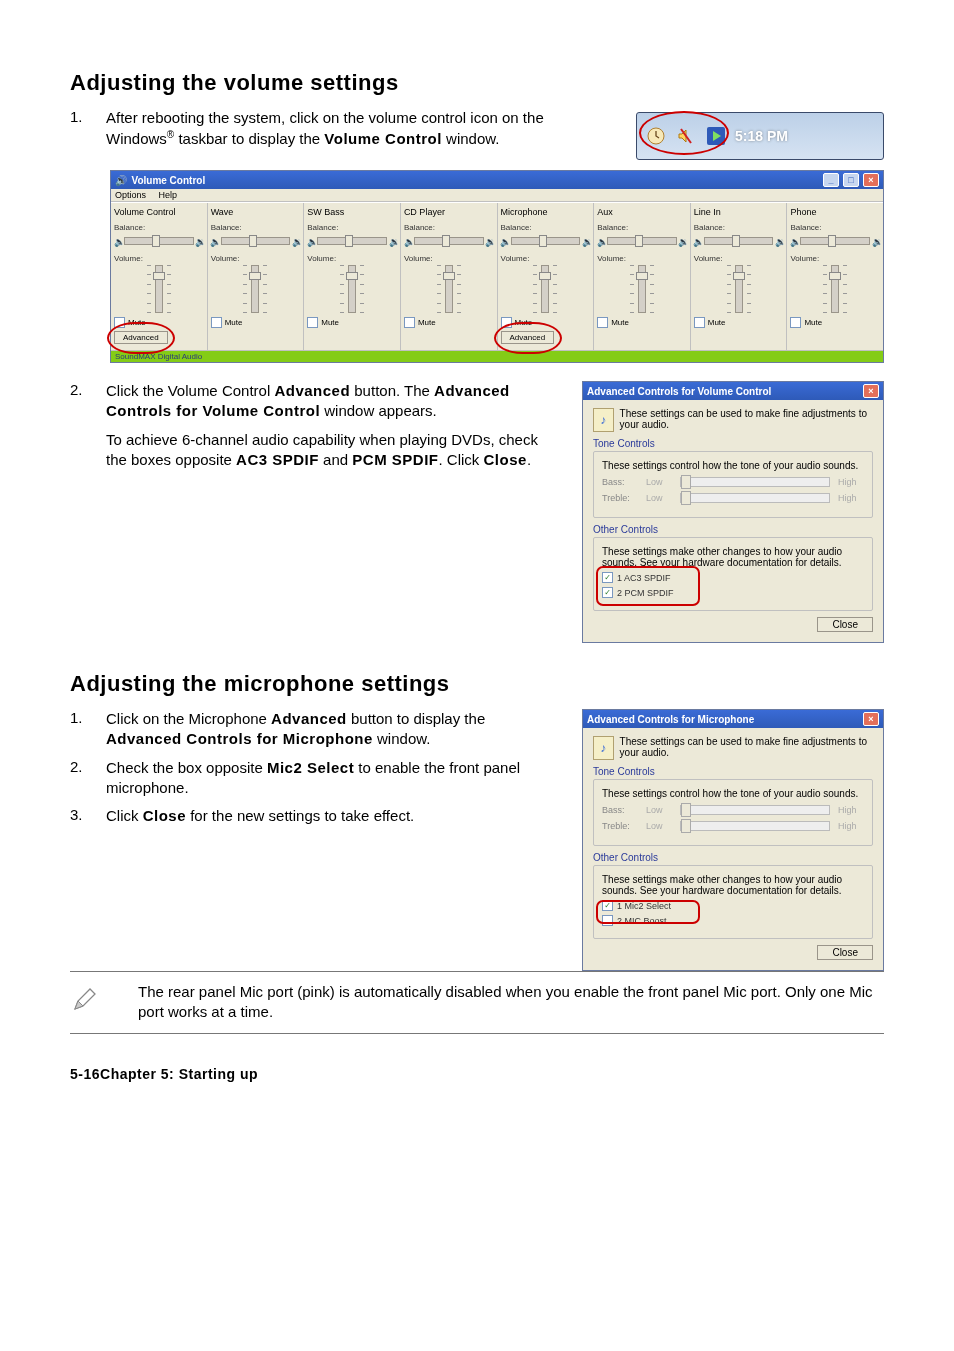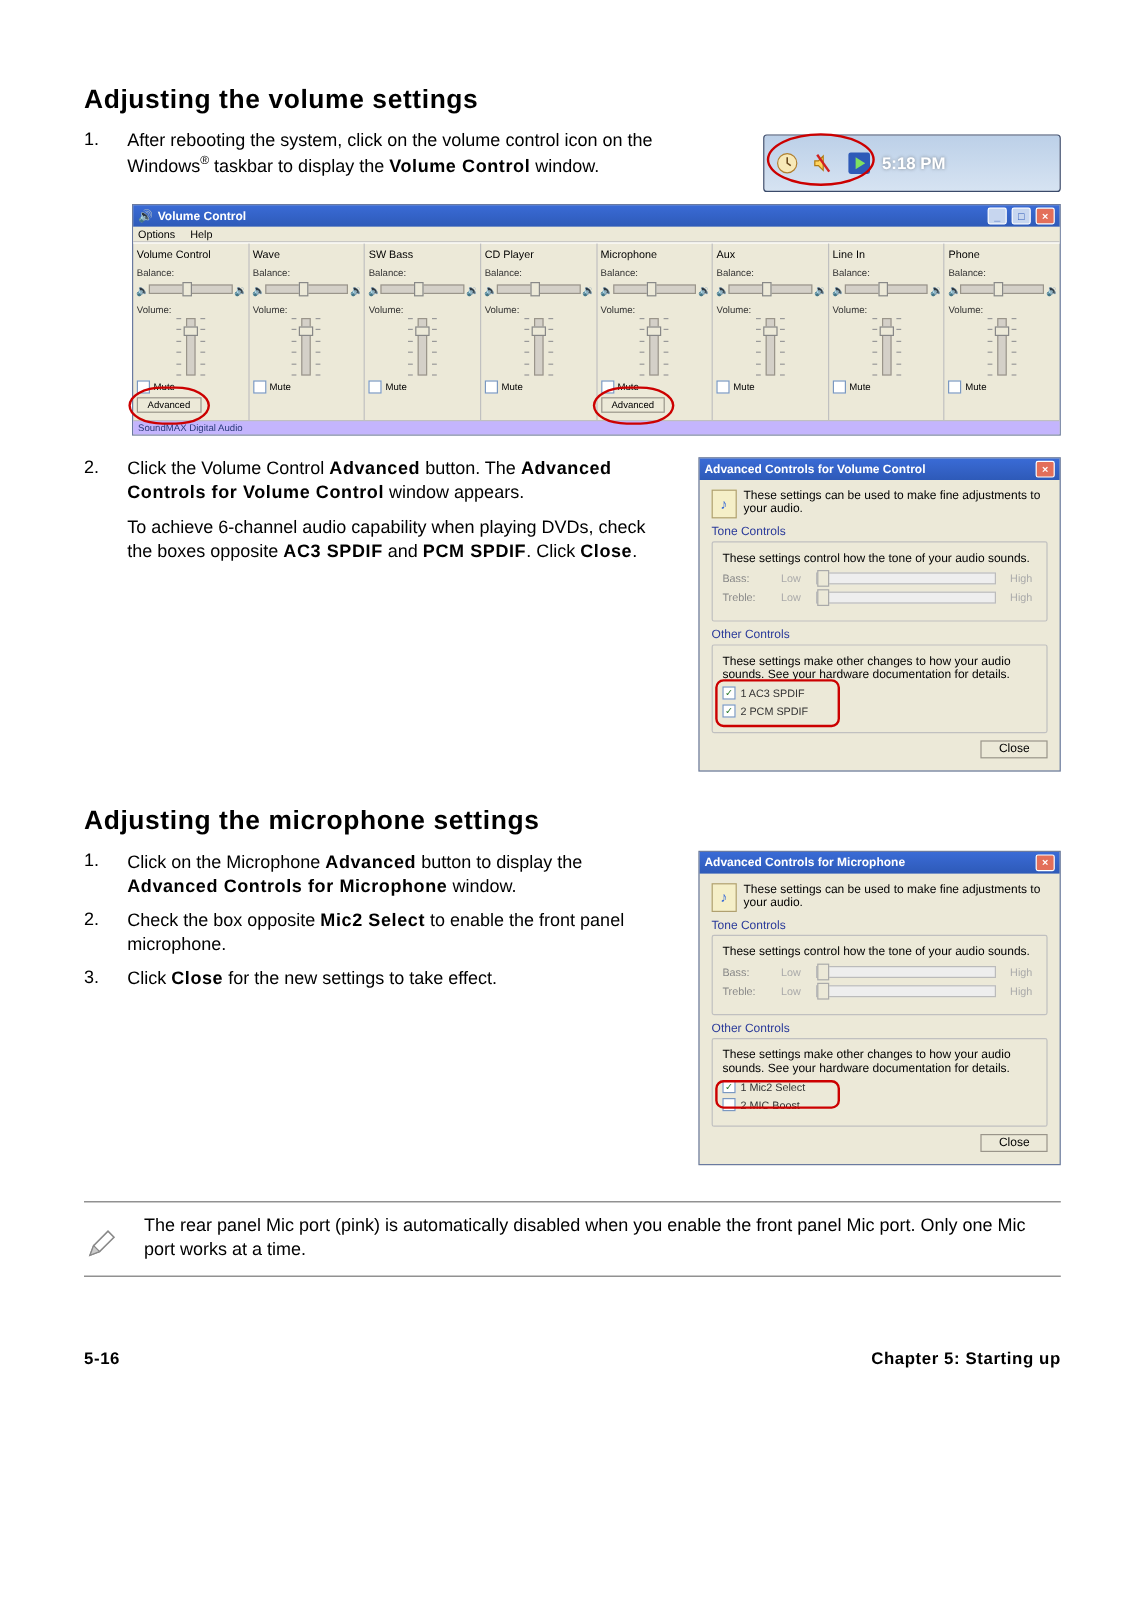--- a/index.html
+++ b/index.html
@@ -33,45 +33,45 @@
   .hslider{flex:1;height:6px;background:#d4d0c8;border:1px solid #9a958a;position:relative}
   .hslider::after{content:"";position:absolute;left:40%;top:-3px;width:6px;height:10px;background:#ece9d8;border:1px solid #888}
   .vwrap{display:flex;justify-content:center;gap:4px;height:48px;margin-top:2px}
   .vslider{width:6px;background:#d4d0c8;border:1px solid #9a958a;position:relative}
   .vslider::after{content:"";position:absolute;left:-3px;top:6px;width:10px;height:6px;background:#ece9d8;border:1px solid #888}
   .ticks{display:flex;flex-direction:column;justify-content:space-between;height:48px}
   .ticks i{display:block;width:4px;height:1px;background:#999}
   .mute{display:flex;align-items:center;gap:3px;margin-top:4px;font-size:8px}
   .chk{width:9px;height:9px;border:1px solid #7a98c0;background:#fff;display:inline-flex;align-items:center;justify-content:center;color:#2a7a2a;font-size:8px;line-height:1}
   .advbtn{display:inline-block;border:1px solid #9a958a;background:#ece9d8;padding:1px 8px;font-size:8px;margin-top:3px}
-  #vc-status{border-top:1px solid #c0c0c0;background:#c4b5fd;padding:1px 4px;color:#2a3a7a;font-size:8px}
+  #vc-status{border-top:1px solid #c0c0c0;background:#84cc16;padding:1px 4px;color:#2a3a7a;font-size:8px}
   .red-oval{border:2px solid #c00;border-radius:50%/60%;position:absolute;pointer-events:none}
   
   .adv-dlg{border:1px solid #6a7aa0;background:#ece9d8;font-size:10px;width:300px}
   .adv-title{background:linear-gradient(#3a6bd6,#2e5ab8);color:#fff;padding:2px 4px;display:flex;align-items:center;font-weight:bold;font-size:10px}
   .adv-title .spacer{flex:1}
   .adv-body{padding:8px 10px 10px 10px}
   .adv-body .introrow{display:flex;gap:6px;align-items:flex-start;margin-bottom:6px}
   .noteicon{width:22px;height:22px;border:1px solid #b0a070;background:#f5efc8;display:flex;align-items:center;justify-content:center;color:#3a6bd6;font-size:12px;font-weight:bold}
   .fs-label{color:#2a3a9a;font-size:10px;margin:4px 0 2px 0}
   .fs{border:1px solid #c0c0c0;border-radius:2px;padding:8px 8px 8px 8px;margin-bottom:6px}
   .tone-row{display:flex;align-items:center;gap:8px;margin:6px 0}
   .tone-row .tlab{width:36px;color:#888;font-size:9px}
-  .tone-row .lo,.tone-row .hi{color:#aaa;font-size:9px;width:26px;text-align:center}
+  .tone-row .lo,.tone-row .hi{color:#aaa;font-size:9px;width:26px;text-align:left}
   .tone-row .track{flex:1;height:8px;border:1px solid #bbb;background:#eee;position:relative}
   .tone-row .track::after{content:"";position:absolute;left:0;top:-3px;width:8px;height:12px;background:#ece9d8;border:1px solid #aaa}
   .chk-row{display:flex;align-items:center;gap:4px;margin:4px 0;font-size:9px;color:#333}
   .dlg-close{display:flex;justify-content:flex-end;margin-top:4px}
   .btn{border:1px solid #9a958a;background:#ece9d8;padding:1px 14px;font-size:10px}
   .red-round{border:2px solid #c00;border-radius:7px;position:absolute;pointer-events:none}
   
-  #notewrap{display:flex;align-items:flex-end;gap:20px;margin-top:30px;border-top:1px solid #777;border-bottom:1px solid #777;padding:10px 0}
+  #notewrap{display:flex;align-items:flex-start;gap:38px;border-top:1px solid #777;border-bottom:1px solid #777;padding:10px 0}
   #pencil{width:34px;height:34px;display:flex;align-items:center;justify-content:center;font-size:26px;color:#888}
   
-  #footer{display:flex;justify-content:space-between;margin-top:60px;font-size:14px;letter-spacing:.5px}
+  #footer{display:flex;justify-content:flex-start;margin-top:32px;font-size:14px;letter-spacing:.5px}
   #footer .r{font-weight:bold}
   #footer .l{font-weight:bold}
   .two-col{display:flex;gap:20px;align-items:flex-start}
   .two-col .left{flex:1}
   .two-col .right{flex:none}
   svg{display:block}
 </style>
 </head>
 <body>
 <div id="page">

